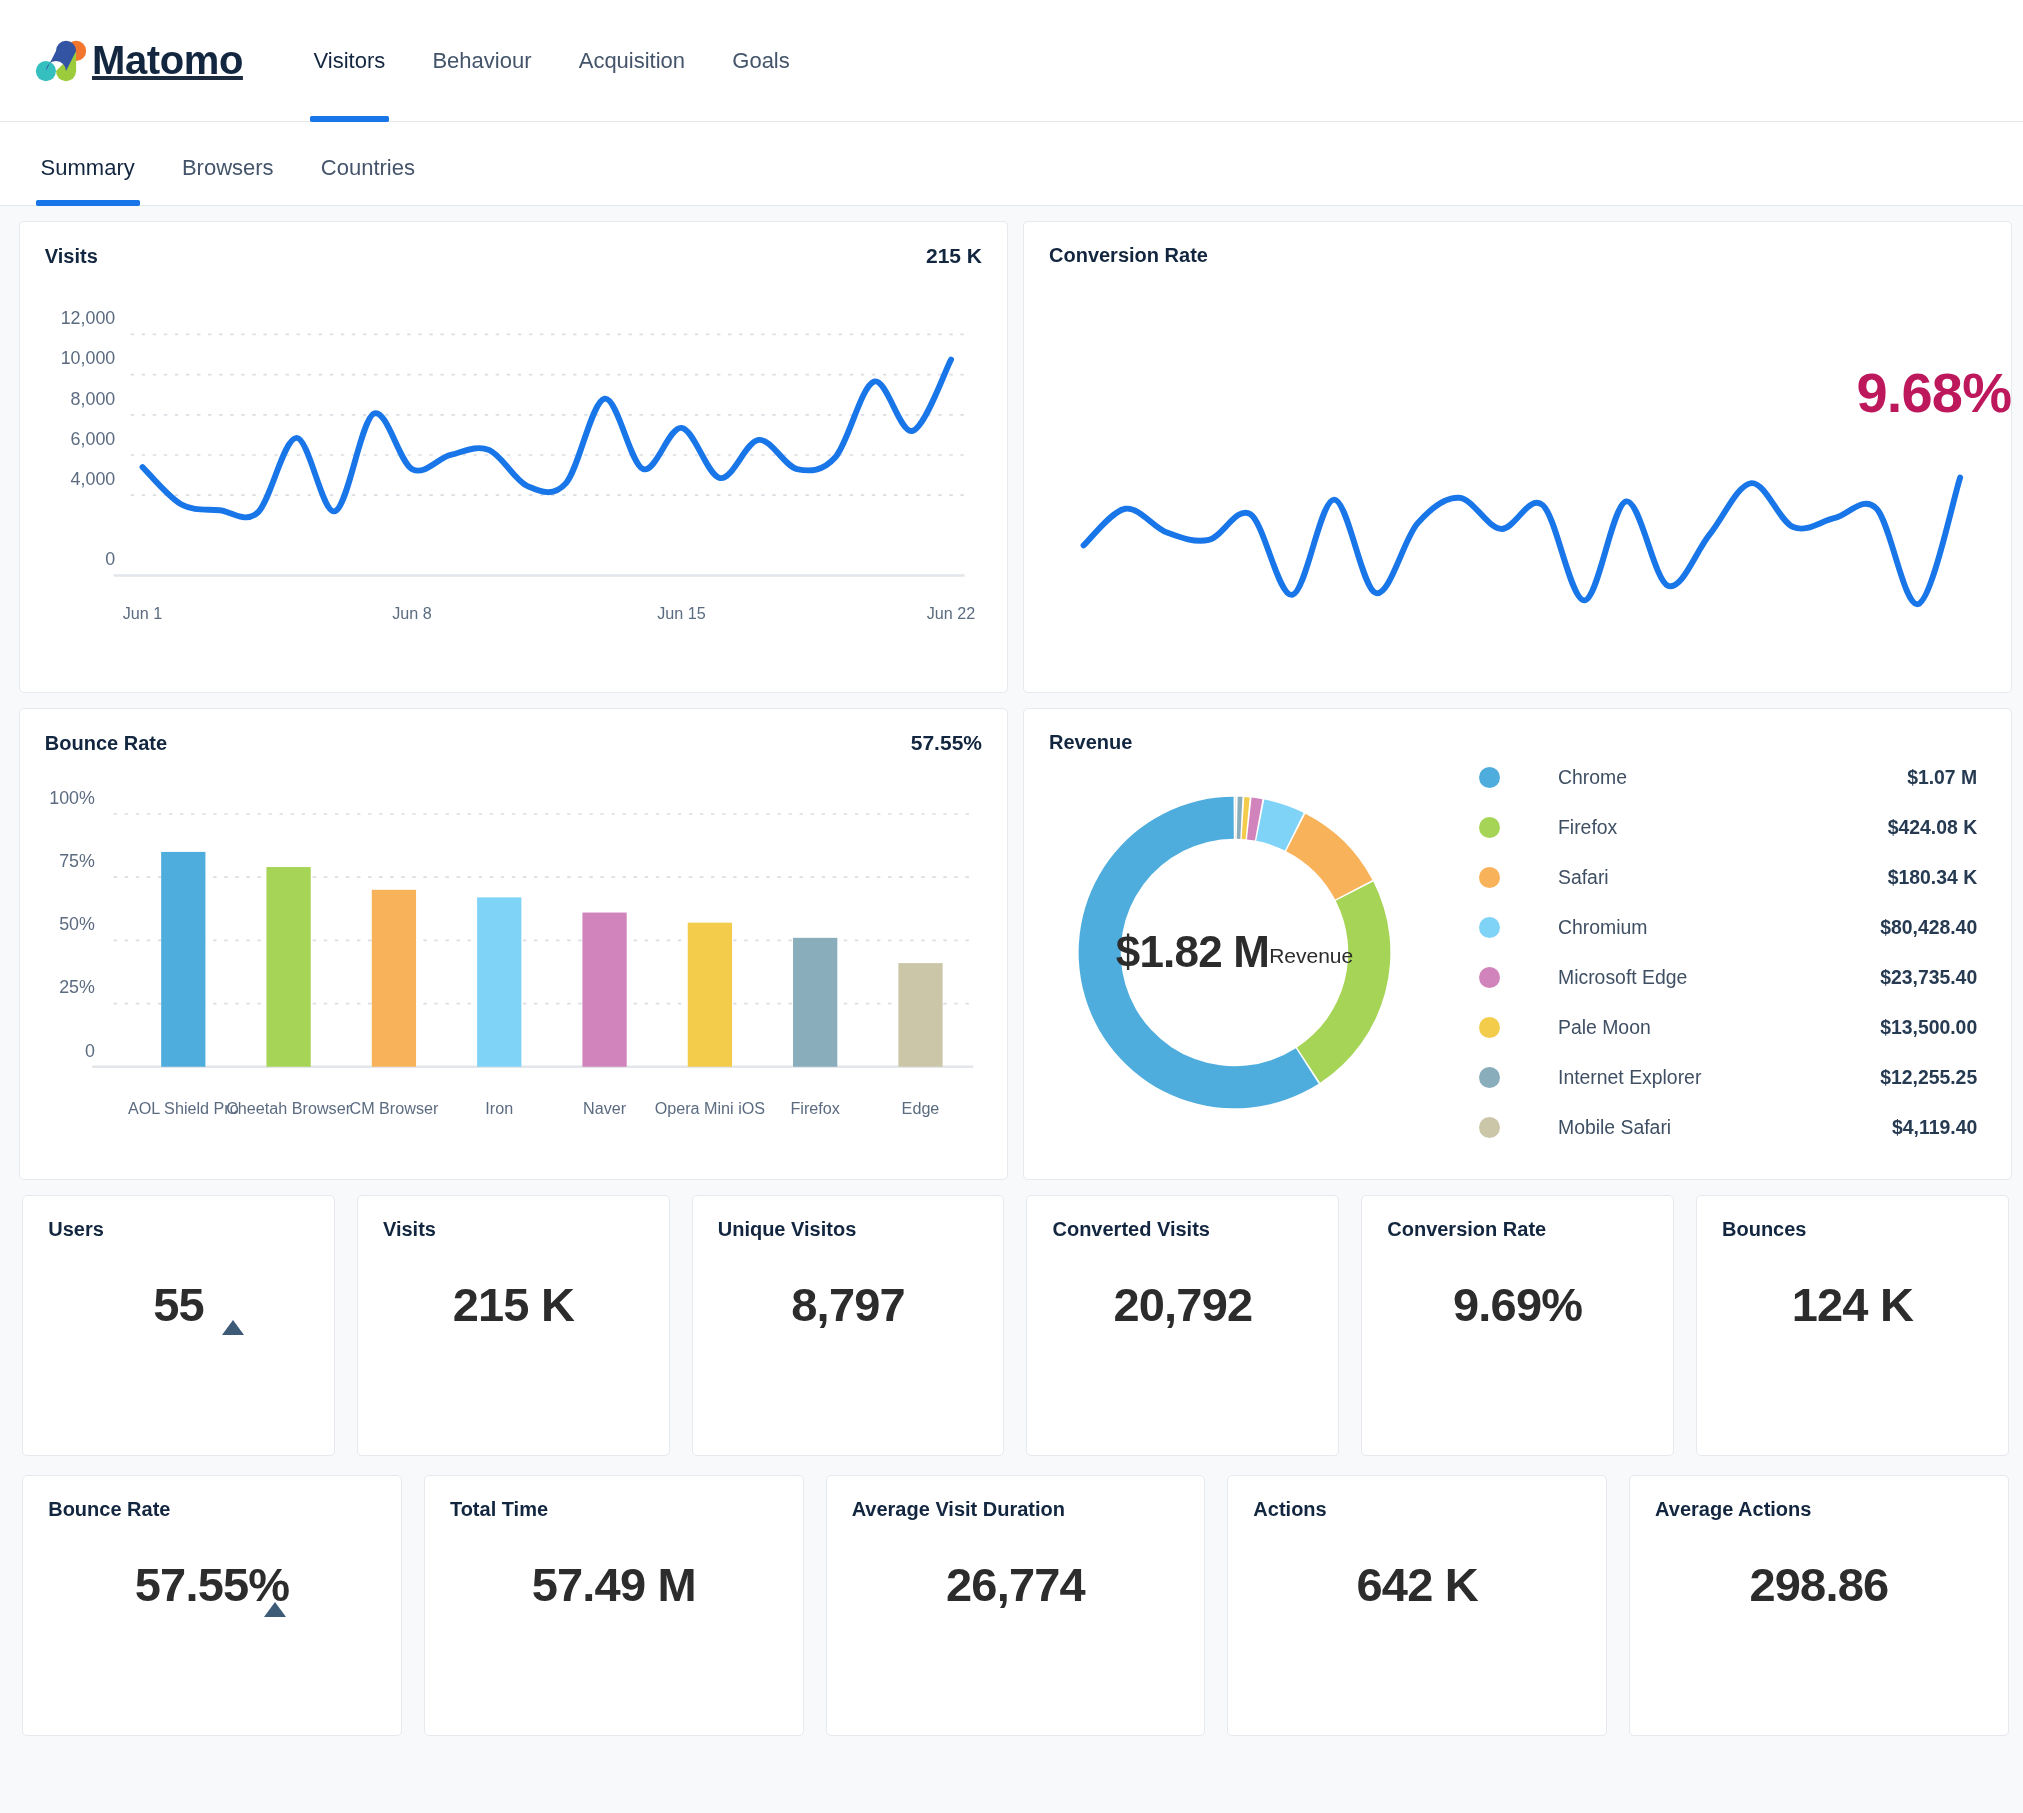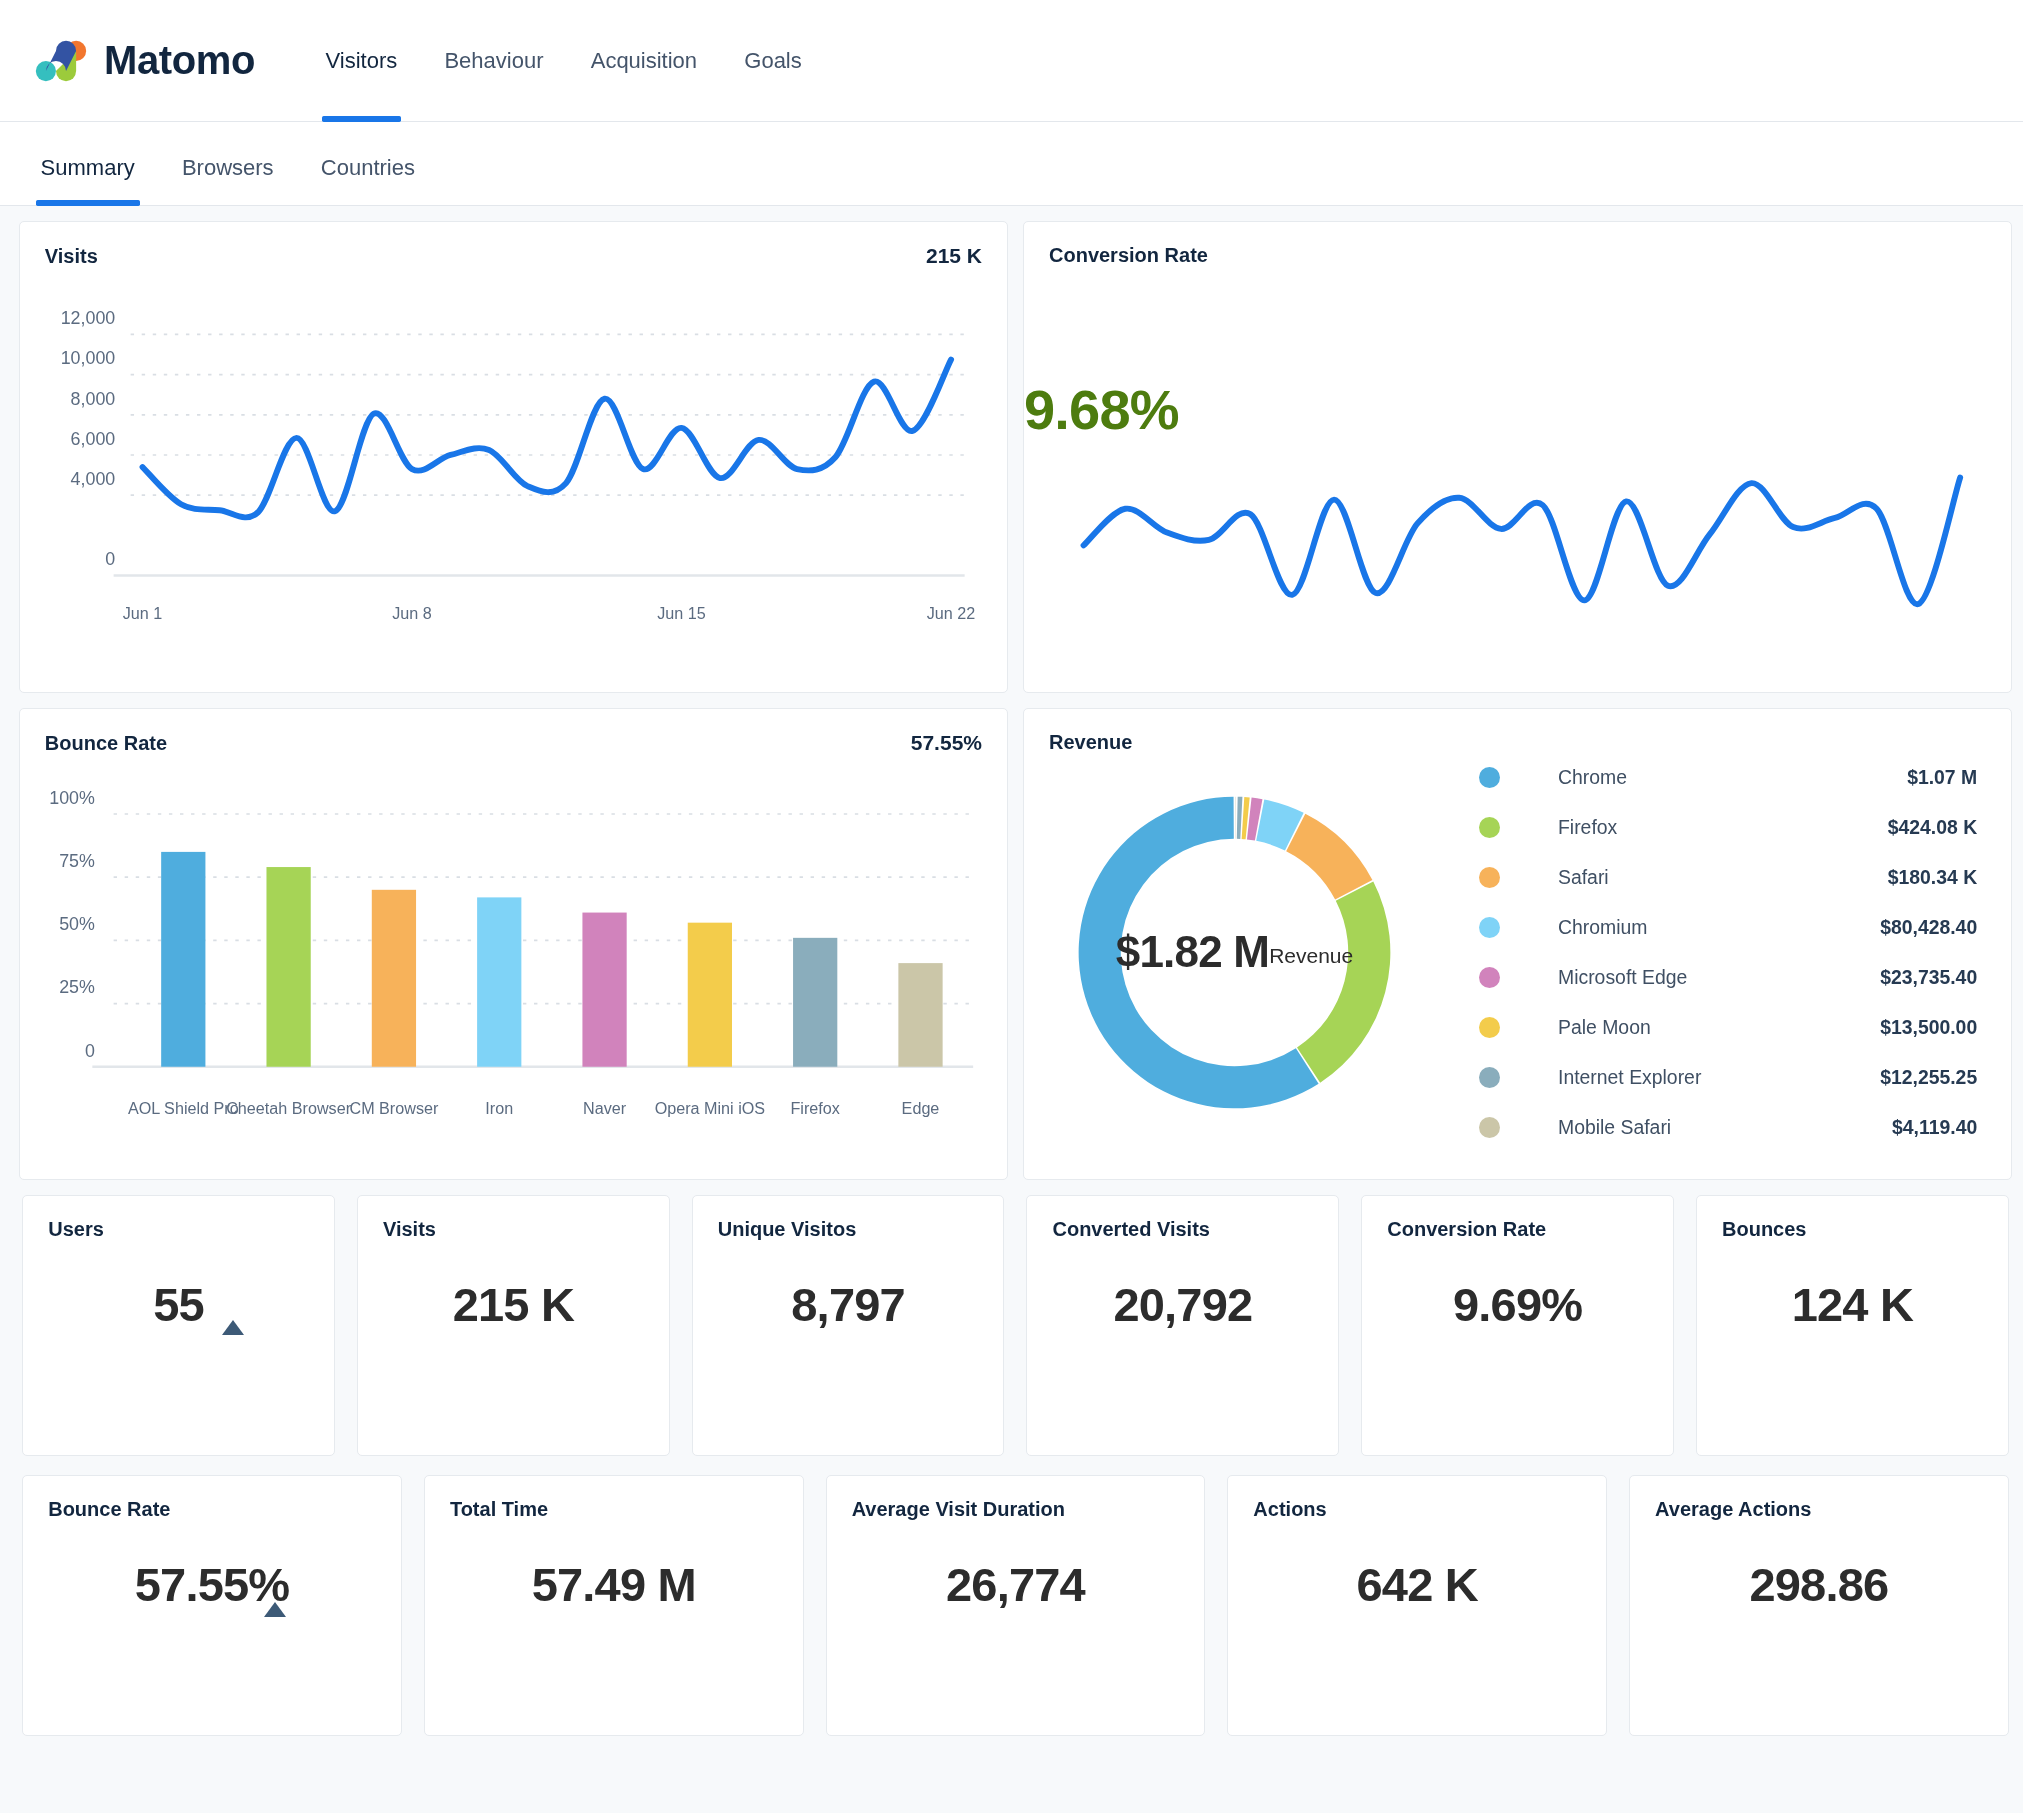--- a/index.html
+++ b/index.html
@@ -13,21 +13,21 @@
 
   
   .topbar{
     background:#ffffff;
     height:122px;
     display:flex;
     align-items:center;
     padding:0 35px;
     border-bottom:0.8px solid #e3e7ec;
   }
-  .brand{ display:flex; align-items:center; gap:17px; margin-right:47px; }
+  .brand{ display:flex; align-items:center; gap:5px; margin-right:47px;text-decoration:underline; }
   .logo-mark{ width:52px; height:44px; display:block; }
   .brand-name{ font-size:40px; font-weight:700; color:#12263f; letter-spacing:-0.4px; }
 
   .mainnav{ display:flex; align-items:flex-end; height:122px; }
   .mainnav .nav-item{
     position:relative;
     font-size:22px;
     color:#44546a;
     padding:0 23.6px;
     height:122px;
@@ -81,23 +81,23 @@
   .card-title{ font-size:20px; font-weight:600; color:#12263f; }
   .card-total{ font-size:21px; font-weight:700; color:#12263f; }
 
   
   .chart-card{ flex:1; height:472px; }
   .chart-body{ position:relative; width:100%; height:396px; }
   .chart-body svg{ display:block; width:100%; height:100%; }
 
   
   .big-stat{
-    position:absolute; left:0; right:0; top:110px;
-    text-align:left;
-    font-size:56px; font-weight:700; color:#4d7c0f; letter-spacing:-0.8px;
+    position:absolute; left:0; right:0; top:93px;
+    text-align:right;
+    font-size:56px; font-weight:700; color:#be185d; letter-spacing:-0.8px;
   }
 
   
   .revenue-body{ display:flex; align-items:center; height:396px; padding:0 17px 0 42px; }
   .donut-wrap{ position:relative; width:337px; height:337px; flex:0 0 337px; }
   .donut-wrap svg{ width:337px; height:337px; display:block; }
   .donut-center{
     position:absolute; inset:0;
     display:flex; flex-direction:row; align-items:center; justify-content:center;
     pointer-events:none;

